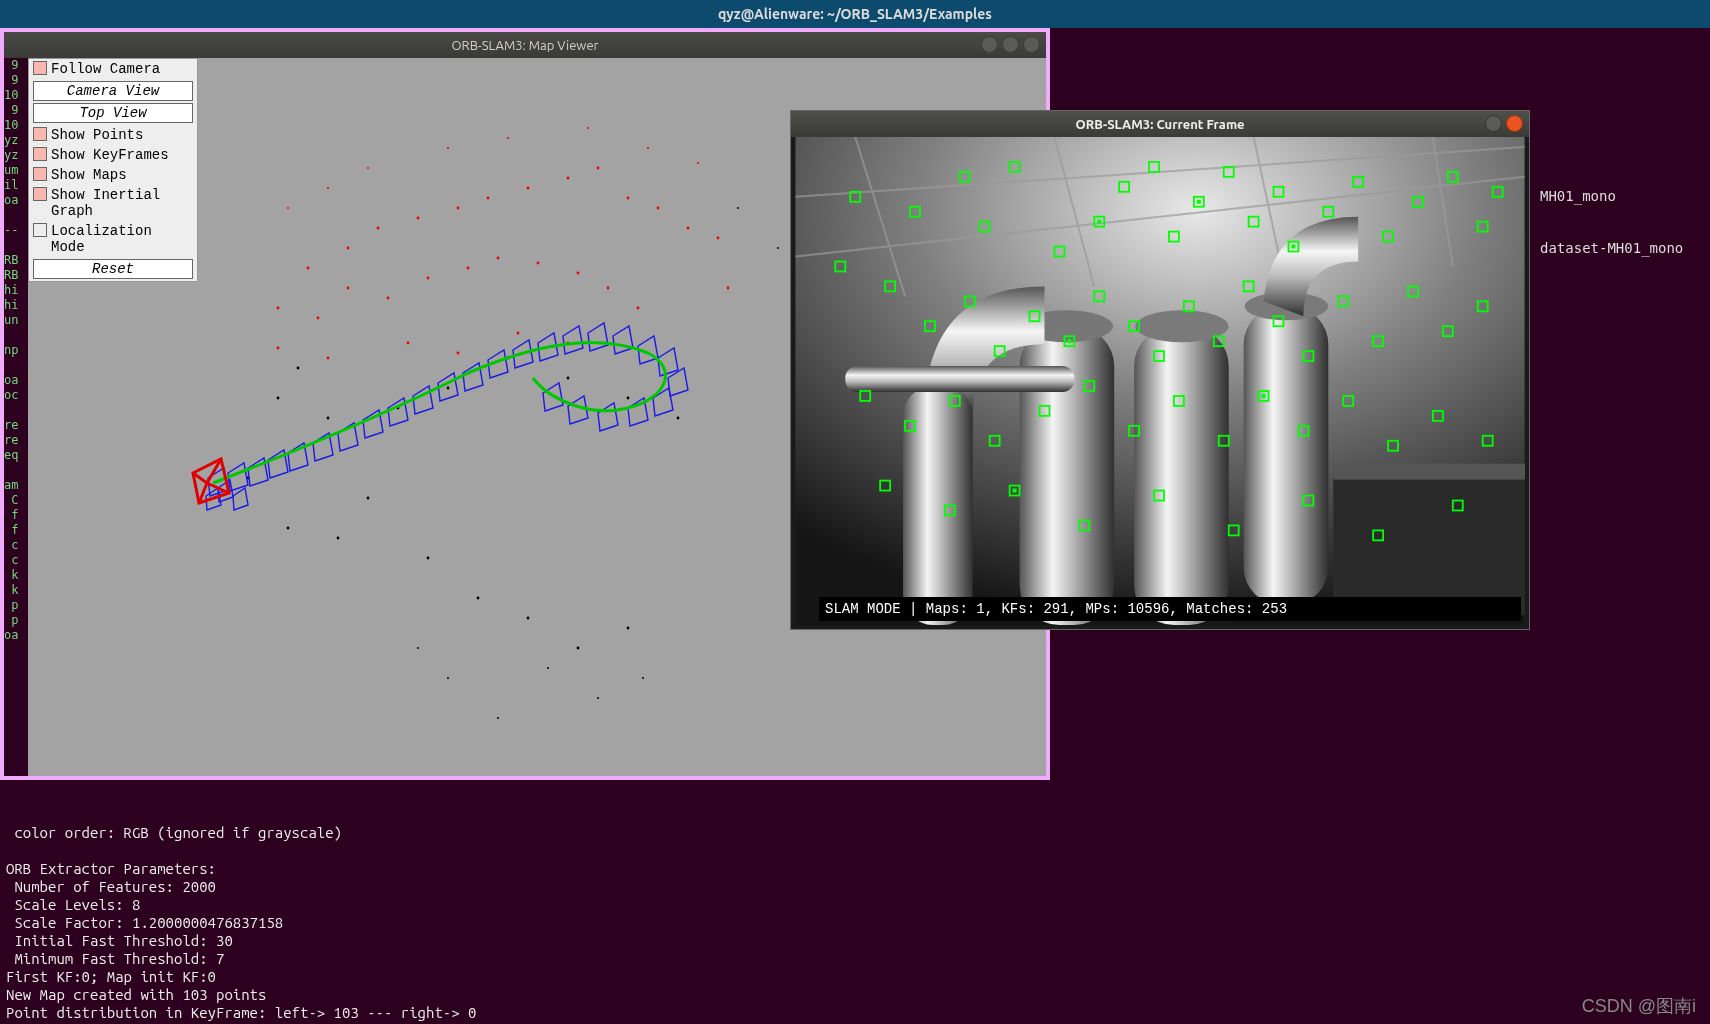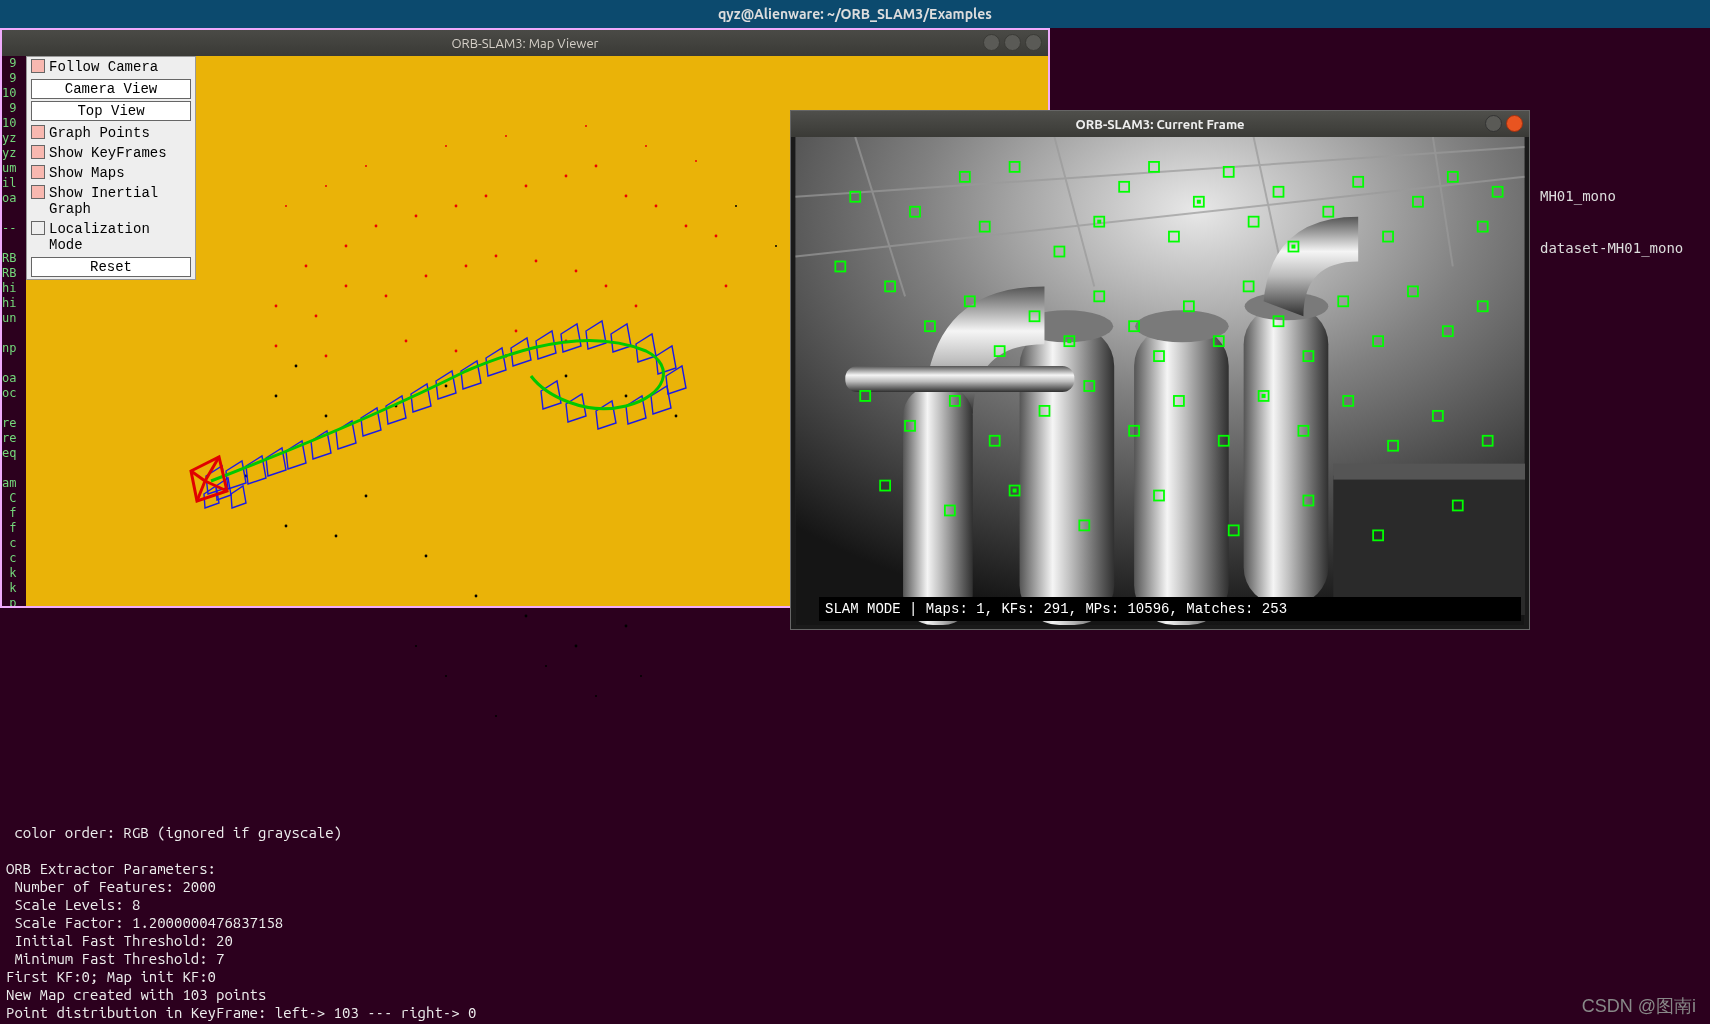--- a/index.html
+++ b/index.html
@@ -16,22 +16,22 @@
   background:#0c4a6e; text-align:center; line-height:28px;
   font-weight:bold; color:#ddd; font-size:14px;
 }
 
 .menurow {
   position:absolute; top:28px; left:0; width:20px; height:20px;
   color:#eee; font-size:13px; padding-left:2px;
 }
 
 .mapwin {
-  position:absolute; top:28px; left:0; width:1050px; height:580px;
-  background:#eab308; border:2px solid #f0abfc;
+  position:absolute; top:28px; left:0; width:1050px; height:752px;
+  background:#a3a3a3; border:4px solid #f0abfc;
 }
 .mapwin .titlebar {
   height:26px; background:linear-gradient(#4a4a46,#3a3a36);
   color:#d5d0c8; text-align:center; line-height:26px; font-size:13px;
   position:relative;
 }
 .titlebar .winbtns { position:absolute; right:6px; top:4px; display:flex; gap:4px; }
 .titlebar .winbtn {
   width:17px; height:17px; border-radius:50%;
   background:#5a5a56; border:1px solid #3a3a36;
@@ -43,20 +43,21 @@
 }
 .panel .row { display:flex; padding:2px 4px; gap:4px; }
 .panel .sw {
   width:14px; height:14px; border:1px solid #666; background:#f8b8b0; flex-shrink:0;
 }
 .panel .sw.off { background:#eee; }
 .panel .btn {
   margin:2px 4px; background:#fff; border:1px solid #666;
   text-align:center; font-family:"Courier New",monospace; font-size:14px;
   padding:1px 0;
+  font-style:italic;
 }
 .mapwin .canvas {
   position:absolute; left:24px; top:26px; right:0; bottom:0;
   background:#fff; z-index:-1;
 }
 .mapwin .leftgutter {
   position:absolute; left:0; top:26px; width:24px; bottom:0;
   background:#2c001e; color:#74d77b; font-family:monospace; font-size:12px;
   line-height:15px; white-space:pre; overflow:hidden;
 }
@@ -280,21 +281,21 @@
 
   <div class="panel">
     <div class="row">
       <div class="sw"></div>
       <span>Follow Camera</span>
     </div>
     <div class="btn">Camera View</div>
     <div class="btn">Top View</div>
     <div class="row">
       <div class="sw"></div>
-      <span>Graph Points</span>
+      <span>Show Points</span>
     </div>
     <div class="row">
       <div class="sw"></div>
       <span>Show KeyFrames</span>
     </div>
     <div class="row">
       <div class="sw"></div>
       <span>Show Maps</span>
     </div>
     <div class="row">
@@ -450,19 +451,19 @@
     </div>
   </div>
 </div>
 
 <div class="term"><span> color order: RGB (ignored if grayscale)</span>
 <span></span>
 <span>ORB Extractor Parameters: </span>
 <span> Number of Features: 2000</span>
 <span> Scale Levels: 8</span>
 <span> Scale Factor: 1.2000000476837158</span>
-<span> Initial Fast Threshold: 20</span>
+<span> Initial Fast Threshold: 30</span>
 <span> Minimum Fast Threshold: 7</span>
 <span>First KF:0; Map init KF:0</span>
 <span>New Map created with 103 points</span>
 <span>Point distribution in KeyFrame: left-&gt; 103 --- right-&gt; 0</span></div>
 
 <div class="watermark">CSDN @图南i</div>
 
 </body></html>

